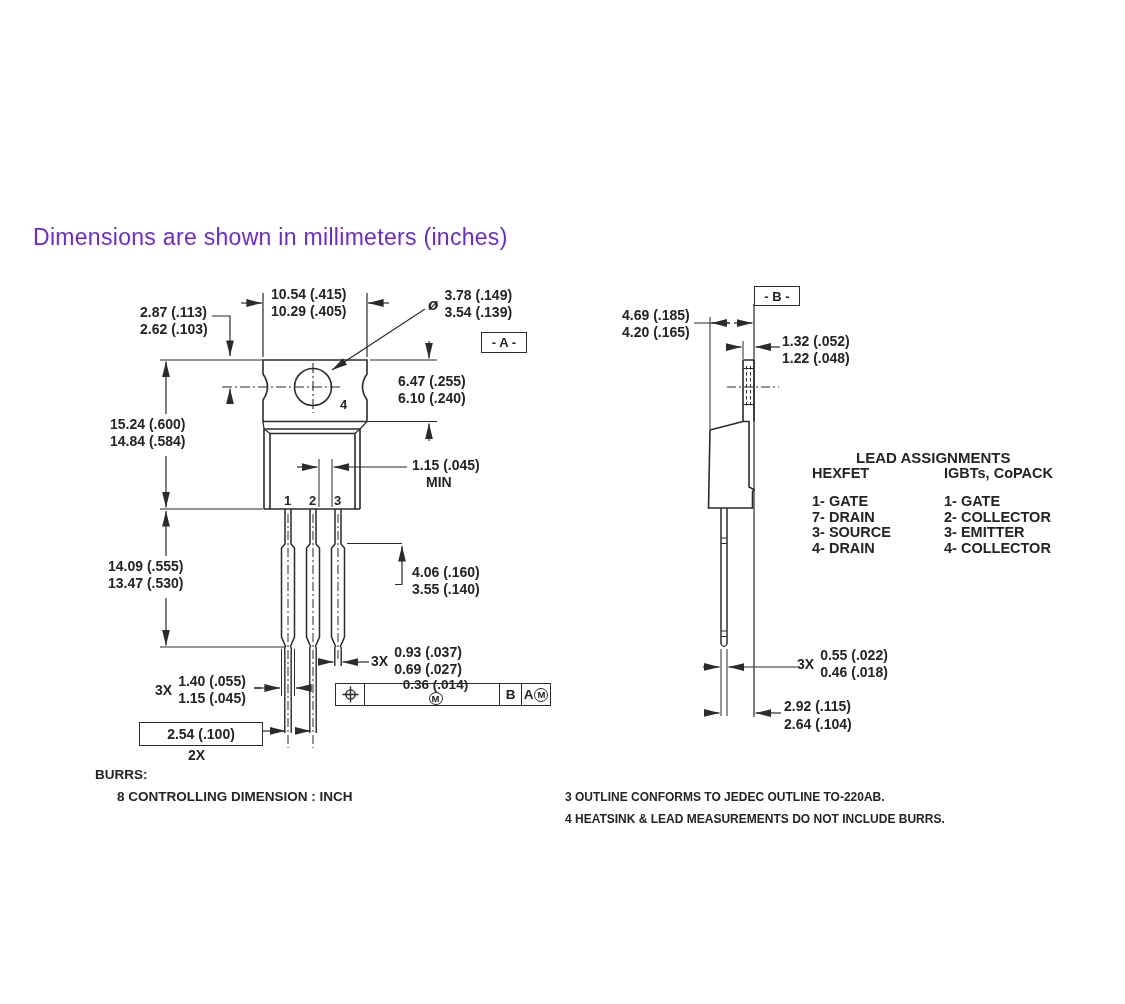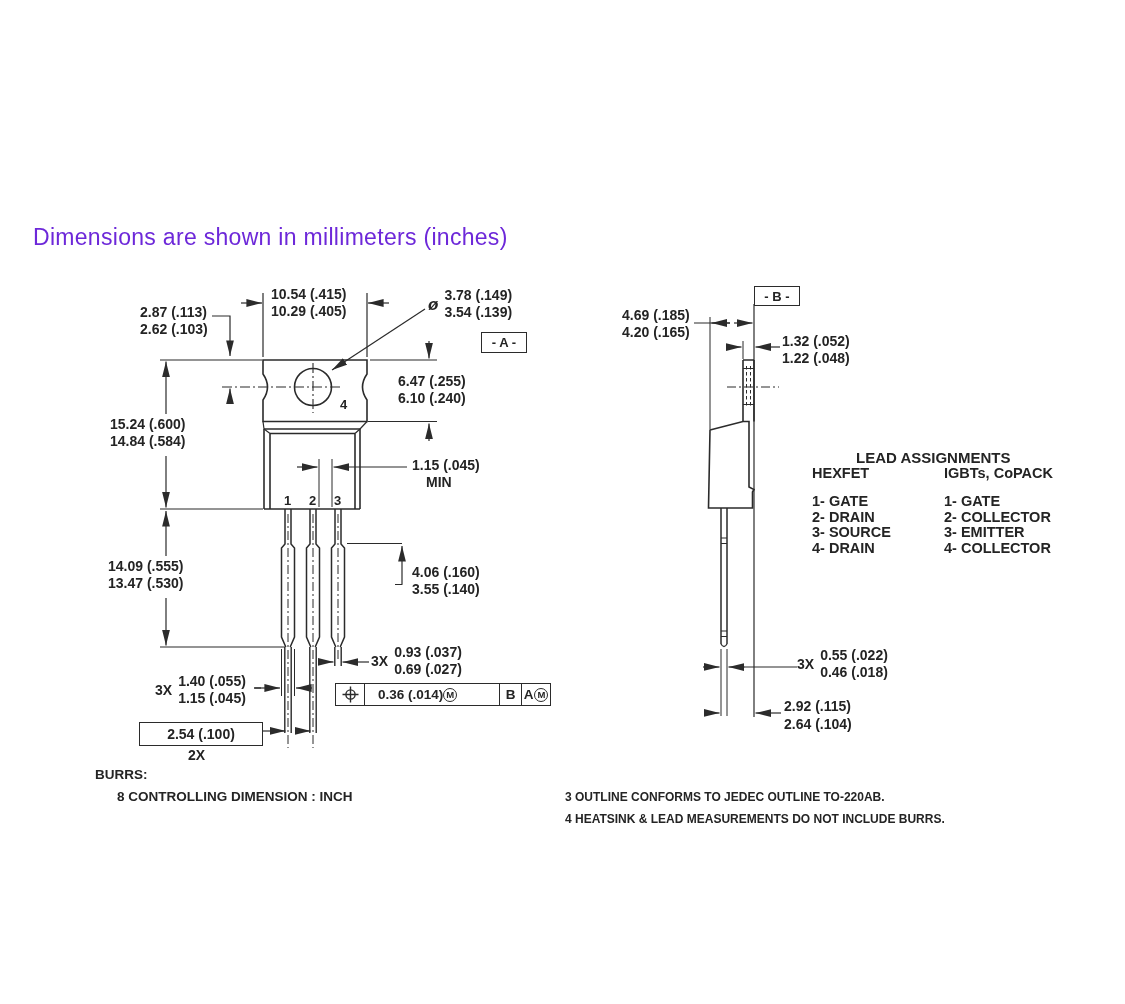--- a/index.html
+++ b/index.html
@@ -225,21 +225,21 @@
   <div class="txt pin" style="left:334px;top:494px;">3</div>
   <div class="txt pin" style="left:340px;top:398px;">4</div>
 
   <div class="fcf">
     <div class="cell" style="width:28px;">
       <svg width="19" height="19" viewBox="0 0 19 19">
         <circle cx="9.5" cy="9.5" r="4.6" fill="none" stroke="#2b2b2b" stroke-width="1.4"></circle>
         <path d="M9.5,1.5 V17.5 M1.5,9.5 H17.5" stroke="#2b2b2b" stroke-width="1.4"></path>
       </svg>
     </div>
-    <div class="cell" style="width:135px;justify-content:flex-start;padding:0 6px 0 13px;">
+    <div class="cell" style="width:135px;justify-content:flex-end;padding:0 6px 0 13px;flex-direction:column;">
       <span>0.36 (.014)</span>
       <span class="mcircle">M</span>
     </div>
     <div class="cell" style="width:22px;">B</div>
     <div class="cell" style="width:29px;gap:1px;">
       <span>A</span>
       <span class="mcircle">M</span>
     </div>
   </div>
 
@@ -266,21 +266,21 @@
   <div class="txt dim2" style="left:784px;top:697px;line-height:18px;">
     <span>2.92 (.115)</span>
     <span>2.64 (.104)</span>
   </div>
 
   <div class="txt" style="left:856px;top:441px;font-size:15px;margin-top:8px;">LEAD ASSIGNMENTS</div>
 
   <div class="txt leadcol" style="left:812px;top:466px;font-size:14.5px;">
     <div class="hdr">HEXFET</div>
     <div>1- GATE</div>
-    <div>2- DRAIN</div>
+    <div>7- DRAIN</div>
     <div>3- SOURCE</div>
     <div>4- DRAIN</div>
   </div>
 
   <div class="txt leadcol" style="left:944px;top:466px;font-size:14.5px;">
     <div class="hdr">IGBTs, CoPACK</div>
     <div>1- GATE</div>
     <div>2- COLLECTOR</div>
     <div>3- EMITTER</div>
     <div>4- COLLECTOR</div>

